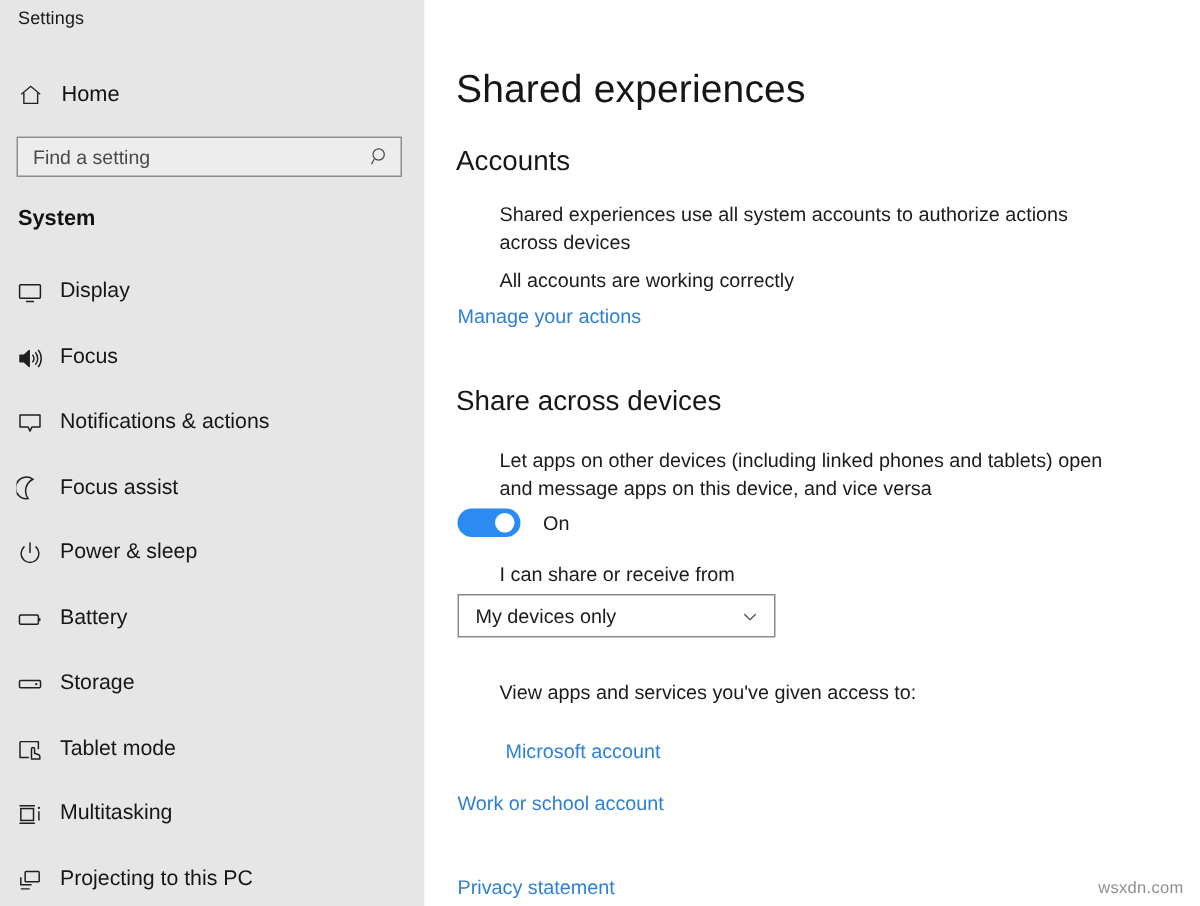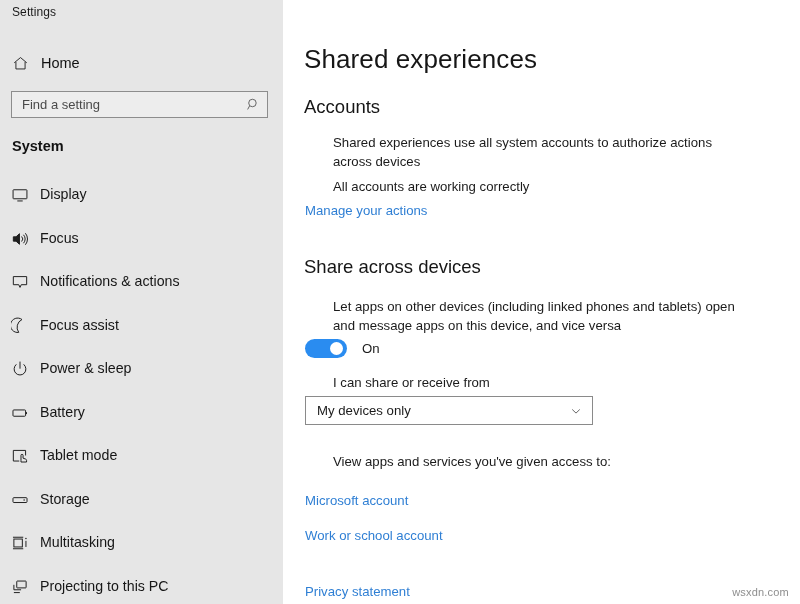--- a/index.html
+++ b/index.html
@@ -182,21 +182,21 @@
 
   .link {
     position: absolute;
     left: 22px;
     font-size: 13.2px;
     color: #2f7fd4;
     text-decoration: none;
     cursor: pointer;
   }
   .link.manage   { top: 203px; }
-  .link.ms-acct  { top: 493px; }
+  .link.ms-acct  { top: 493px; margin-left: 32px; }
   .link.work-acct{ top: 528px; }
   .link.privacy  { top: 584px; }
 
   
   .toggle-row {
     position: absolute;
     left: 22px;
     top: 339px;
     display: flex;
     align-items: center;
@@ -224,21 +224,21 @@
     margin-left: 15px;
     font-size: 13.2px;
     color: #1b1b1b;
   }
 
   
   .dropdown {
     position: absolute;
     left: 22px;
     top: 396px;
-    width: 288px;
+    width: 212px;
     height: 29px;
     box-sizing: border-box;
     border: 1px solid #8a8a8a;
     background: #ffffff;
     display: flex;
     align-items: center;
     cursor: pointer;
   }
   .dropdown .dd-value {
     flex: 1;
@@ -353,37 +353,37 @@
           <svg class="ic" width="18" height="18" viewBox="0 0 20 20" fill="none" stroke="#1f1f1f" stroke-width="1.1">
             <rect x="2.2" y="6.6" width="14" height="7" rx="1"></rect>
             <path d="M17.2 9 V11.2"></path>
           </svg>
         </span>
         <span class="nav-label">Battery</span>
       </div>
 
       <div class="nav-item">
         <span class="nav-icon">
+          <svg class="ic" width="18" height="18" viewBox="0 0 20 20" fill="none" stroke="#1f1f1f" stroke-width="1.1">
+            <rect x="2.2" y="7.4" width="15.6" height="5.4" rx="1"></rect>
+            <circle cx="14.6" cy="10.1" r="0.85" fill="#1f1f1f" stroke="none"></circle>
+          </svg>
+        </span>
+        <span class="nav-label">Storage</span>
+      </div>
+
+      <div class="nav-item">
+        <span class="nav-icon">
           <svg class="ic" width="18" height="18" viewBox="0 0 20 20" fill="none" stroke="#1f1f1f" stroke-width="1.1" stroke-linejoin="round">
             <path d="M2.6 3.8 H16.2 V9.4"></path>
             <path d="M2.6 3.8 V15.6 H9.2"></path>
             <path d="M11.1 14.9 V9.3 a1.15 1.15 0 0 1 2.3 0 v3.1 l3 1.1 a1.5 1.5 0 0 1 0.9 1.4 v1.8 h-6.2 z" fill="#e6e6e6"></path>
           </svg>
         </span>
         <span class="nav-label">Tablet mode</span>
-      </div>
-
-      <div class="nav-item">
-        <span class="nav-icon">
-          <svg class="ic" width="18" height="18" viewBox="0 0 20 20" fill="none" stroke="#1f1f1f" stroke-width="1.1">
-            <rect x="2.2" y="7.4" width="15.6" height="5.4" rx="1"></rect>
-            <circle cx="14.6" cy="10.1" r="0.85" fill="#1f1f1f" stroke="none"></circle>
-          </svg>
-        </span>
-        <span class="nav-label">Storage</span>
       </div>
 
       <div class="nav-item">
         <span class="nav-icon">
           <svg class="ic" width="18" height="18" viewBox="0 0 20 20" fill="none" stroke="#1f1f1f" stroke-width="1.1">
             <rect x="3.2" y="5.6" width="9.4" height="8.8"></rect>
             <path d="M2.2 3.6 H13.6 M2.2 16.4 H13.6"></path>
             <path d="M16.6 7.6 V14.4"></path>
             <circle cx="16.6" cy="5.1" r="0.85" fill="#1f1f1f" stroke="none"></circle>
           </svg>

